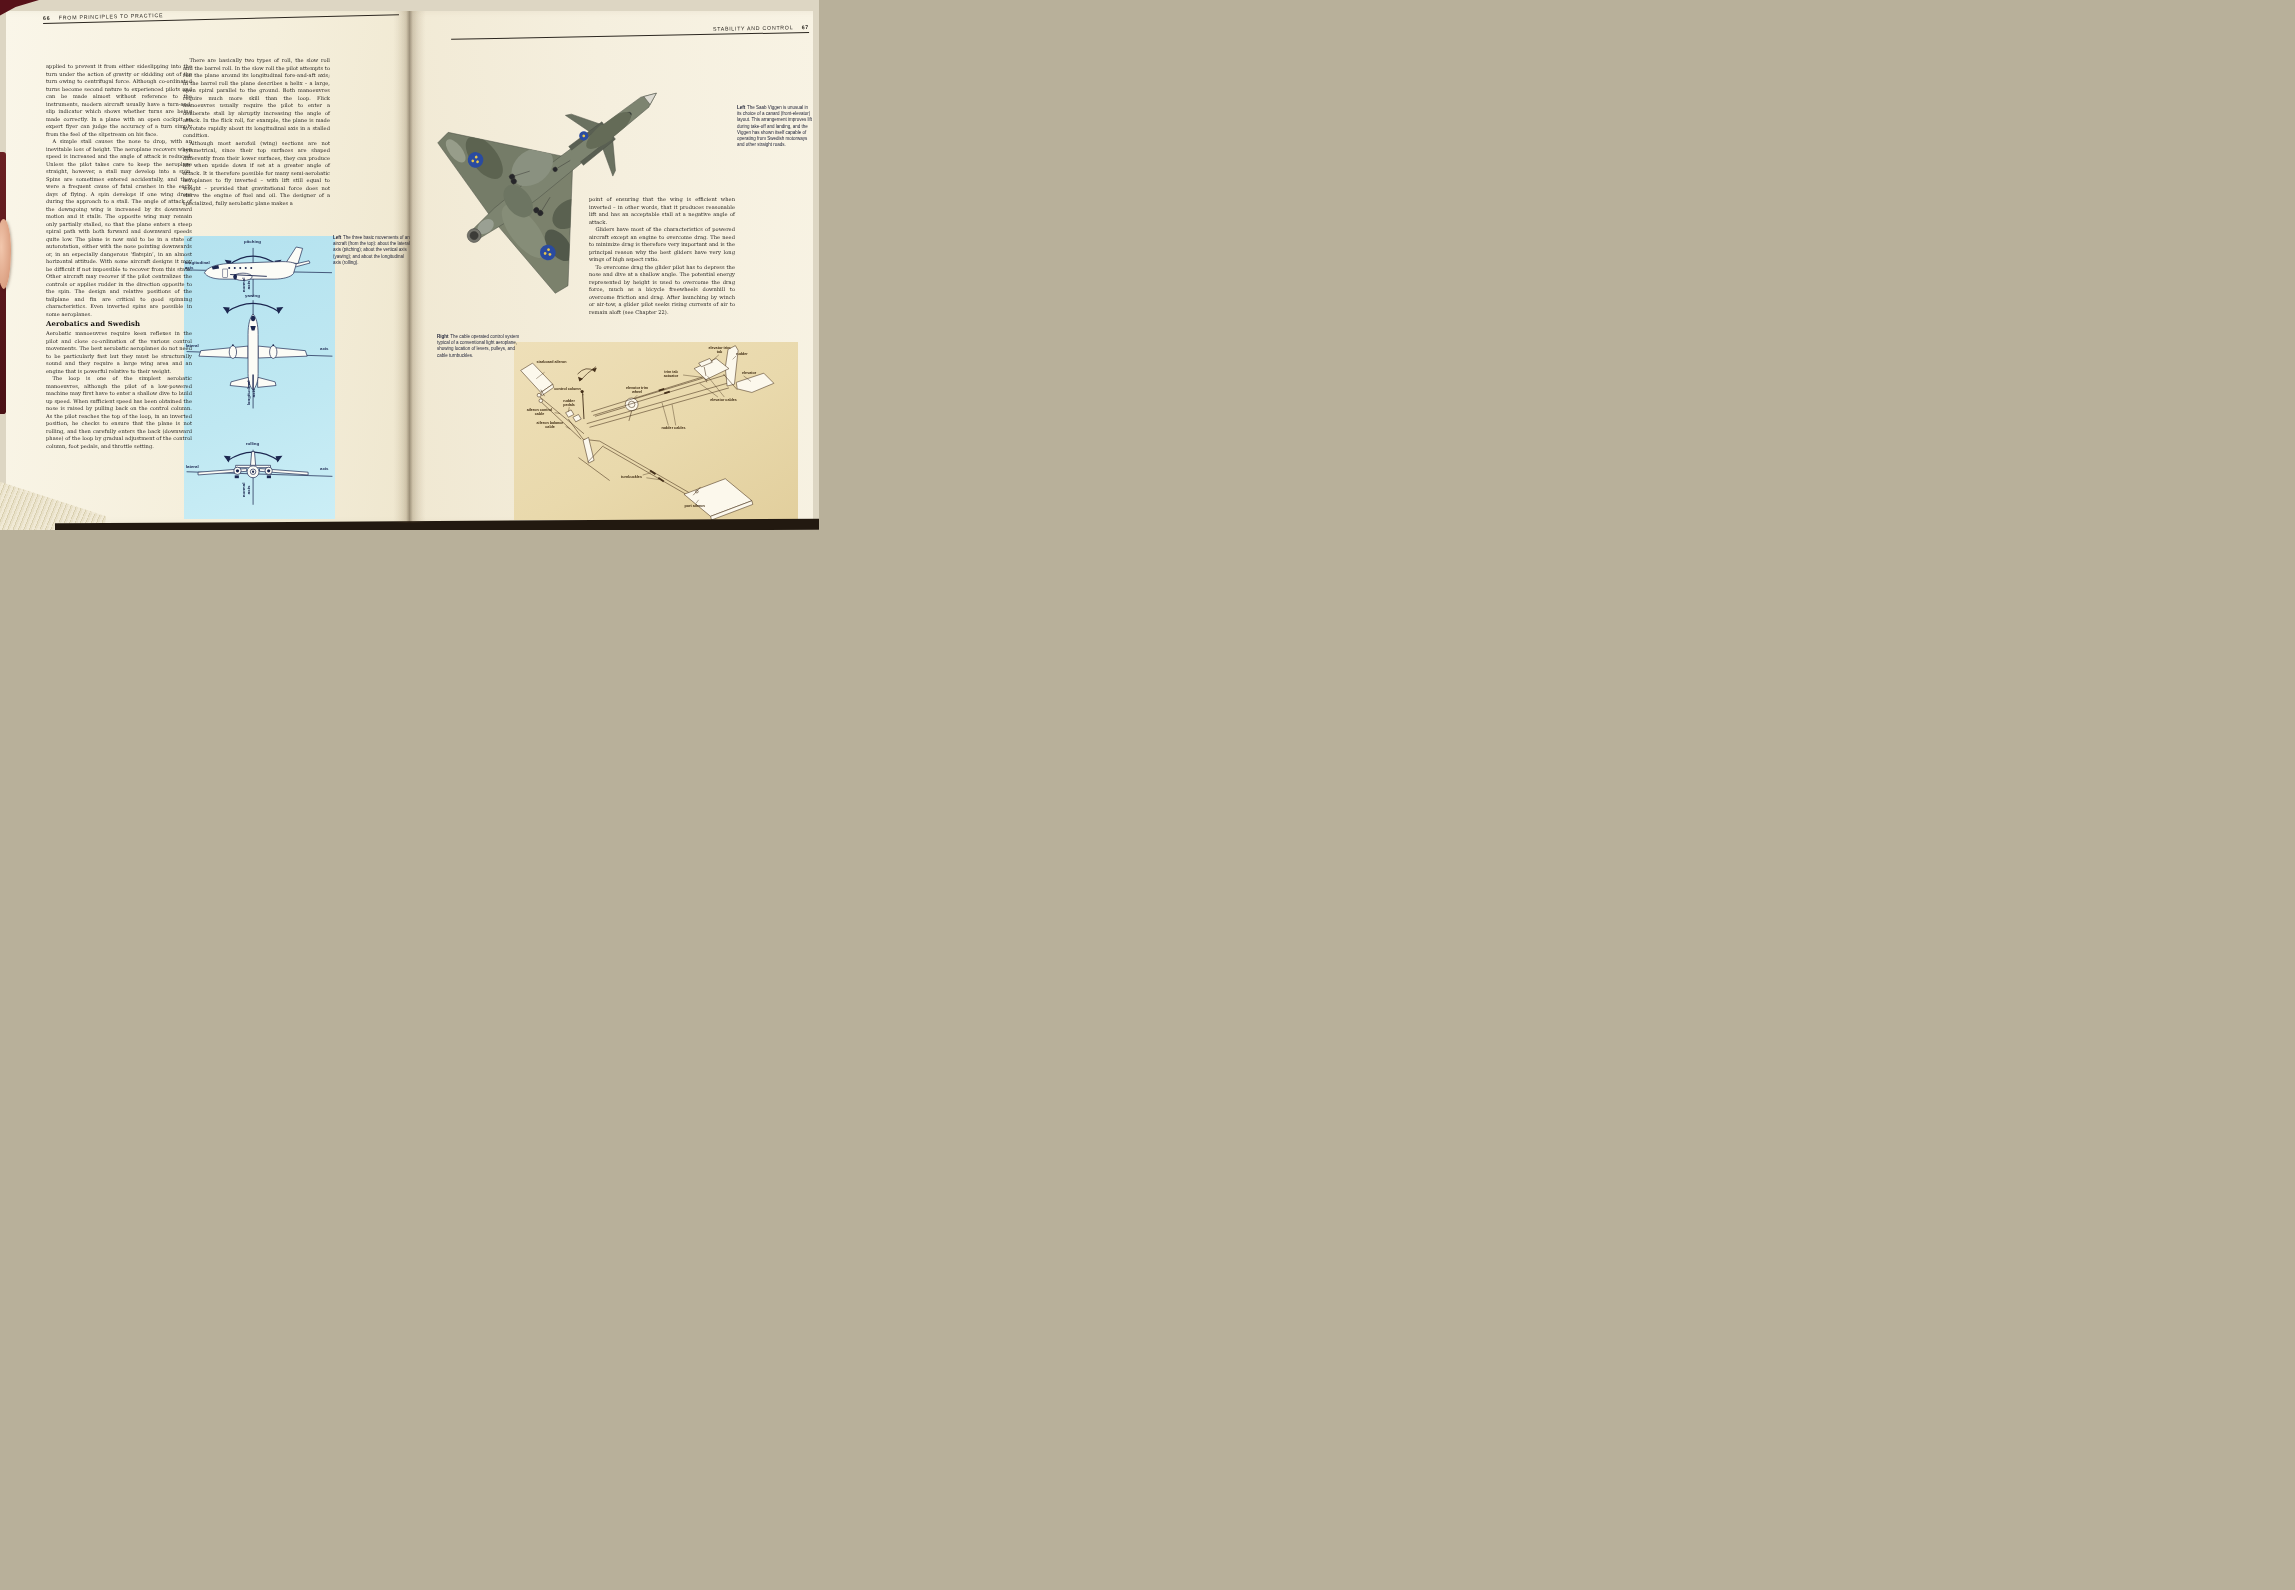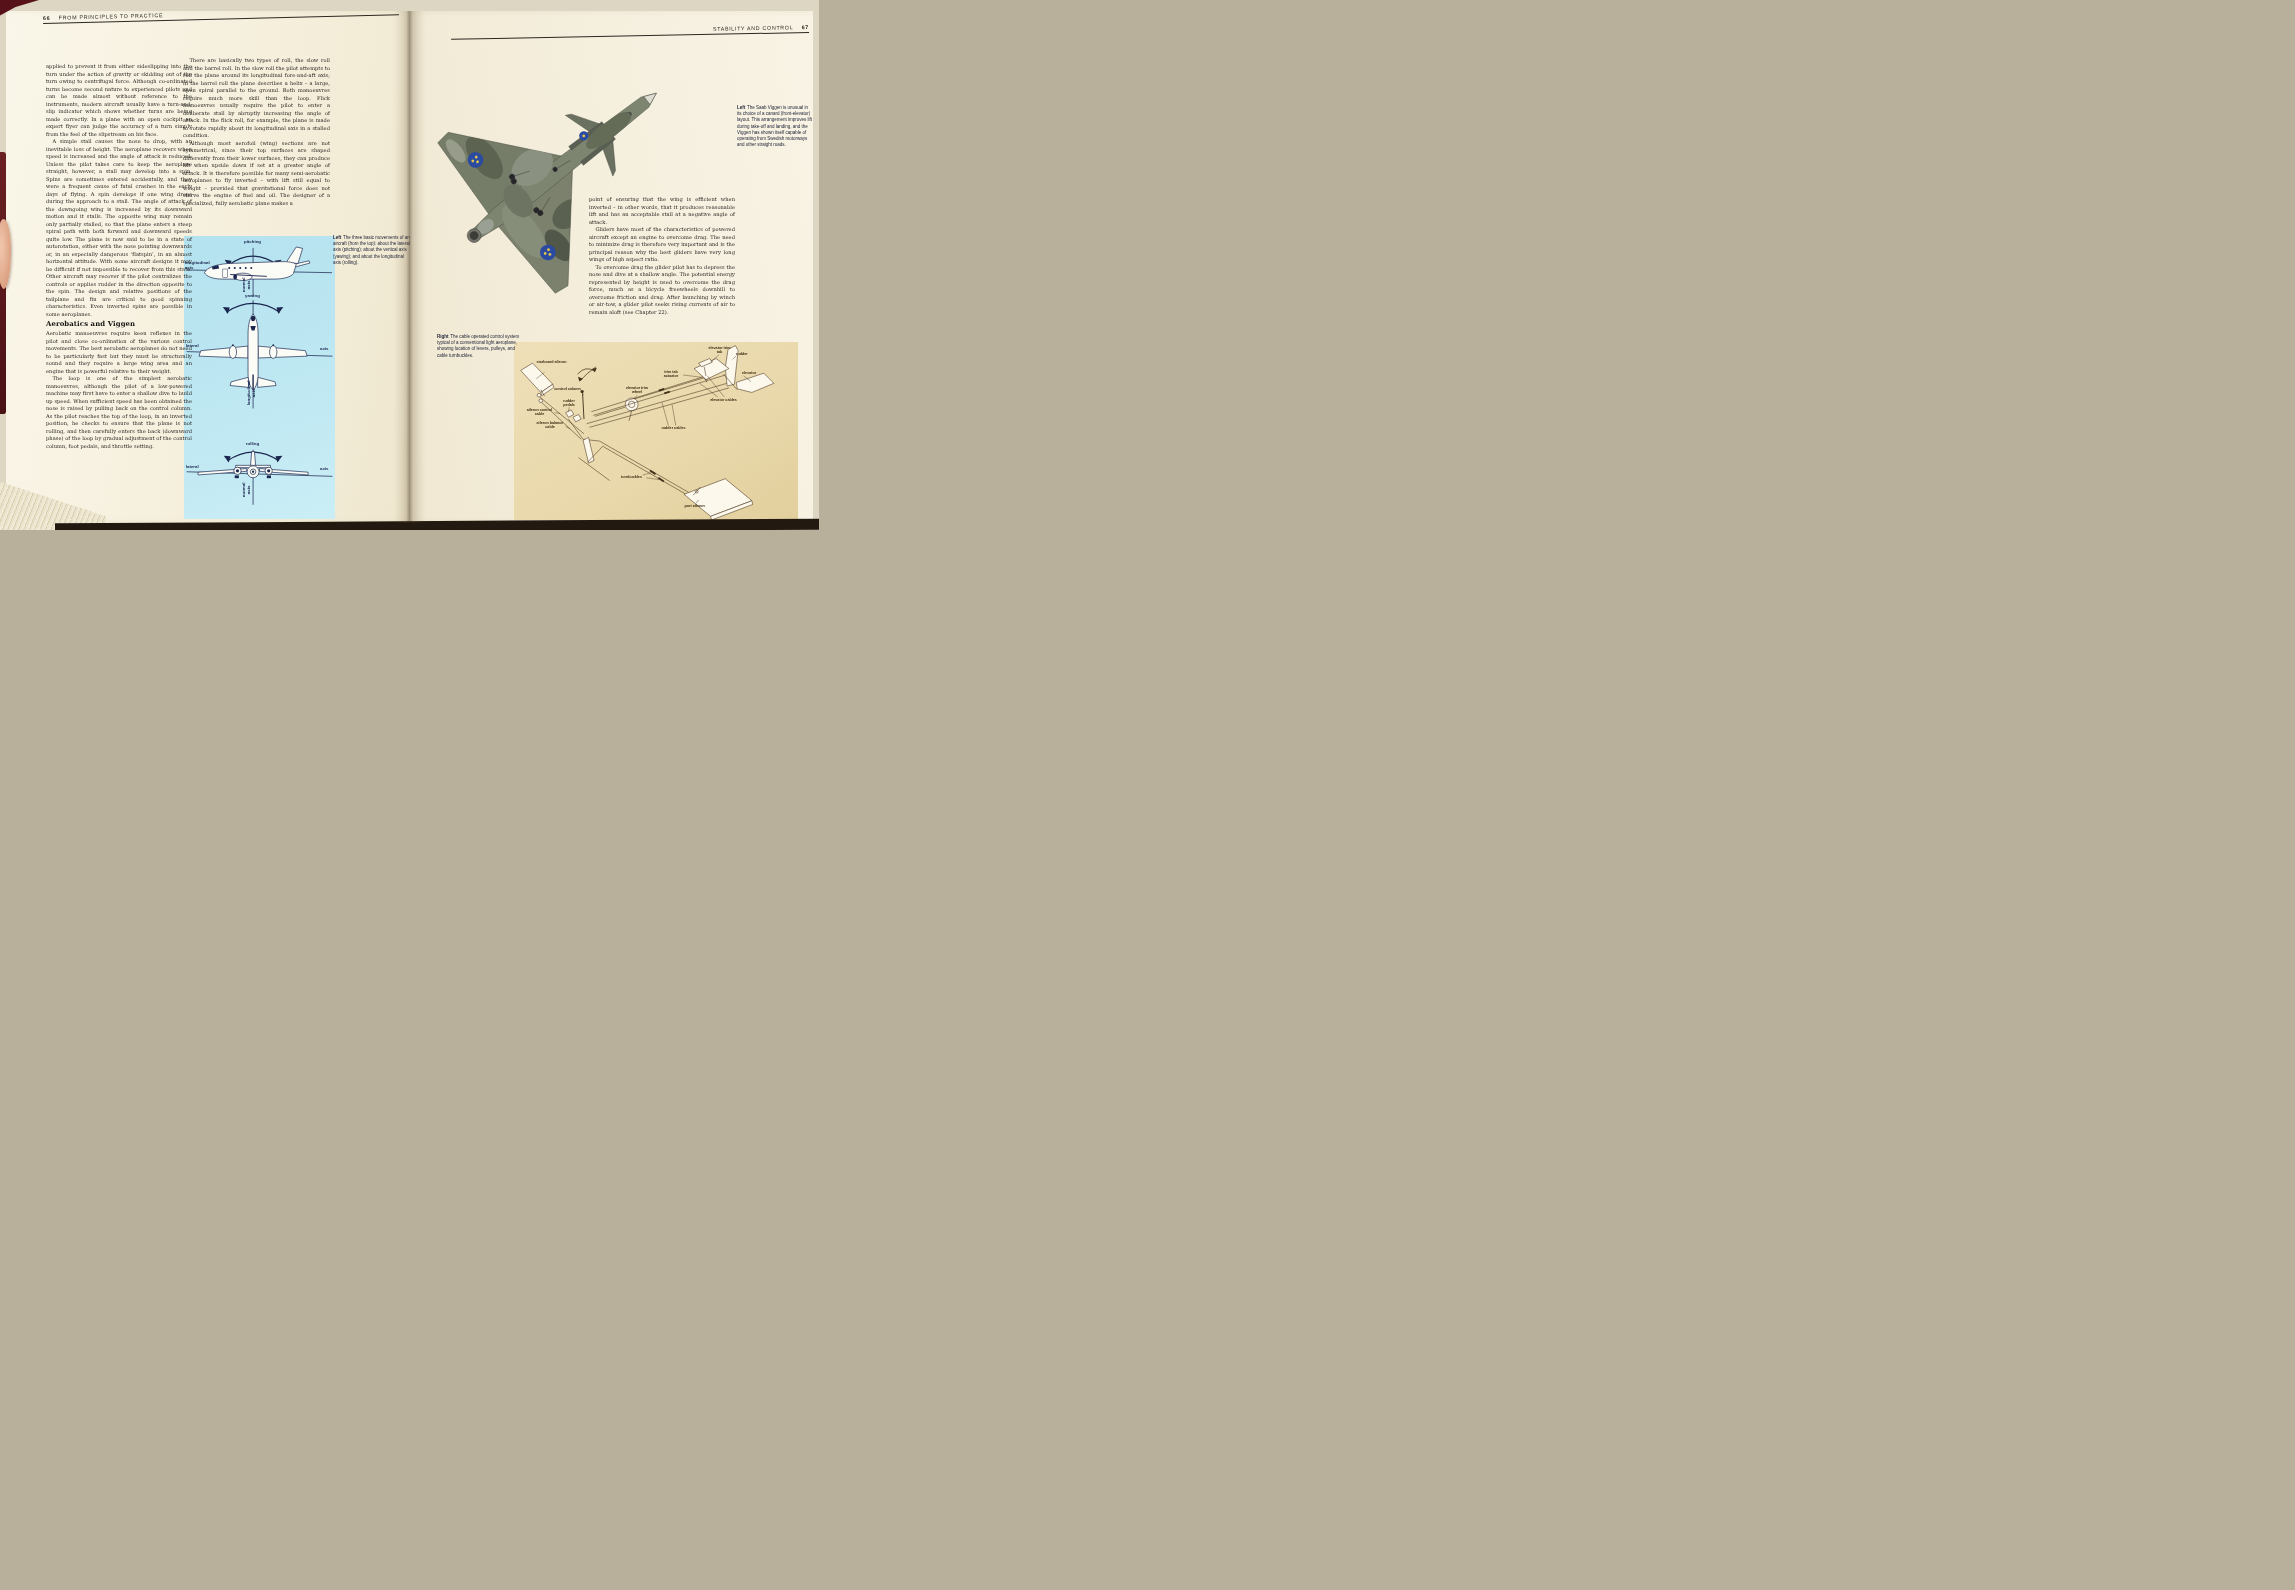--- a/index.html
+++ b/index.html
@@ -136,21 +136,21 @@
       <line x1="0" y1="-44" x2="-4" y2="-12"></line>
         <circle cx="-5" cy="-6" r="5" fill="#26262a"></circle>
       <circle cx="0" cy="222" r="15" fill="#74746c"></circle>
         <circle cx="0" cy="222" r="9" fill="#3c3c38"></circle>
     </g>
   </svg>
 
   <div class="col" id="col1">
     <p>applied to prevent it from either sideslipping into the turn under the action of gravity or skidding out of the turn owing to centrifugal force. Although co-ordinated turns become second nature to experienced pilots and can be made almost without reference to the instruments, modern aircraft usually have a turn-and-slip indicator which shows whether turns are being made correctly. In a plane with an open cockpit an expert flyer can judge the accuracy of a turn simply from the feel of the slipstream on his face.</p>
     <p class="ind">A simple stall causes the nose to drop, with an inevitable loss of height. The aeroplane recovers when speed is increased and the angle of attack is reduced. Unless the pilot takes care to keep the aeroplane straight, however, a stall may develop into a spin. Spins are sometimes entered accidentally, and they were a frequent cause of fatal crashes in the early days of flying. A spin develops if one wing drops during the approach to a stall. The angle of attack of the downgoing wing is increased by its downward motion and it stalls. The opposite wing may remain only partially stalled, so that the plane enters a steep spiral path with both forward and downward speeds quite low. The plane is now said to be in a state of autorotation, either with the nose pointing downwards or, in an especially dangerous ‘flatspin’, in an almost horizontal attitude. With some aircraft designs it may be difficult if not impossible to recover from this state. Other aircraft may recover if the pilot centralizes the controls or applies rudder in the direction opposite to the spin. The design and relative positions of the tailplane and fin are critical to good spinning characteristics. Even inverted spins are possible in some aeroplanes.</p>
-    <h3>Aerobatics and Viggen</h3>
+    <h3>Aerobatics and Swedish</h3>
     <p>Aerobatic manoeuvres require keen reflexes in the pilot and close co-ordination of the various control movements. The best aerobatic aeroplanes do not need to be particularly fast but they must be structurally sound and they require a large wing area and an engine that is powerful relative to their weight.</p>
     <p class="ind">The loop is one of the simplest aerobatic manoeuvres, although the pilot of a low-powered machine may first have to enter a shallow dive to build up speed. When sufficient speed has been obtained the nose is raised by pulling back on the control column. As the pilot reaches the top of the loop, in an inverted position, he checks to ensure that the plane is not rolling, and then carefully enters the back (downward phase) of the loop by gradual adjustment of the control column, foot pedals, and throttle setting.</p>
   </div>
 
   <div class="col" id="col2">
     <p class="ind">There are basically two types of roll, the slow roll and the barrel roll. In the slow roll the pilot attempts to roll the plane around its longitudinal fore-and-aft axis; in the barrel roll the plane describes a helix – a large, open spiral parallel to the ground. Both manoeuvres require much more skill than the loop. Flick manoeuvres usually require the pilot to enter a deliberate stall by abruptly increasing the angle of attack. In the flick roll, for example, the plane is made to rotate rapidly about its longitudinal axis in a stalled condition.</p>
     <p class="ind">Although most aerofoil (wing) sections are not symmetrical, since their top surfaces are shaped differently from their lower surfaces, they can produce lift when upside down if set at a greater angle of attack. It is therefore possible for many semi-aerobatic aeroplanes to fly inverted – with lift still equal to weight – provided that gravitational force does not starve the engine of fuel and oil. The designer of a specialized, fully aerobatic plane makes a</p>
   </div>
 
   <div id="axes-panel">

